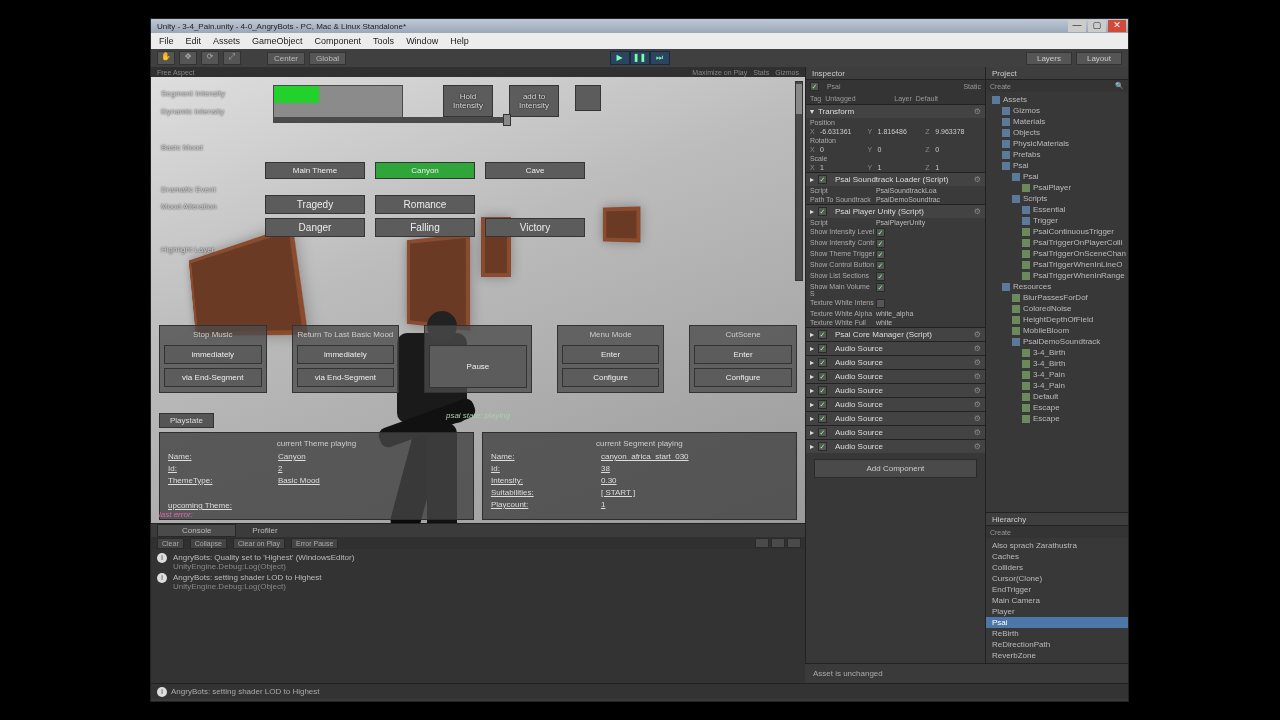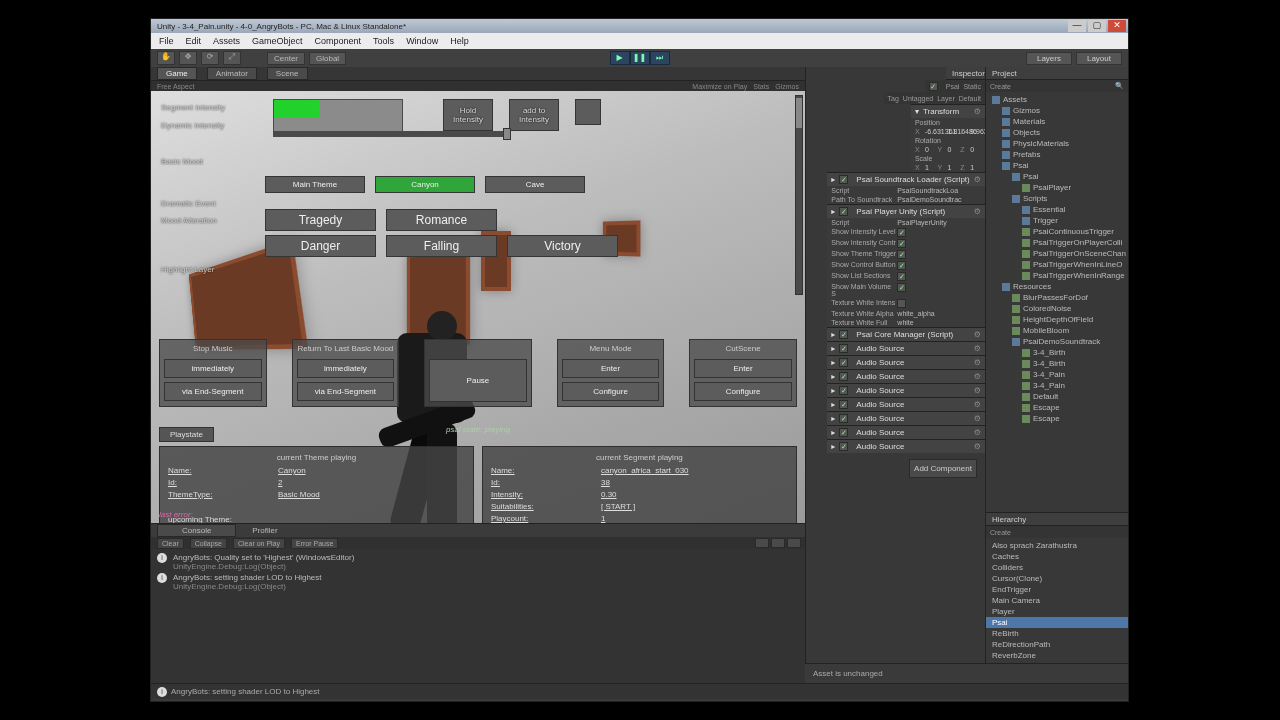--- a/index.html
+++ b/index.html
@@ -45,21 +45,21 @@
   .intensity-bar { width:130px; height:36px; background:#8b8b8b; border:1px solid #4a4a4a; position:relative; }
   .intensity-fill { position:absolute; left:0; top:0; height:50%; background:#23d12c; }
   .slider-wide { width:238px; height:6px; background:#4a4a4a; position:relative; margin-top:14px;}
   .slider-thumb { position:absolute; right:0; top:-3px; width:8px; height:12px; background:#888; border:1px solid #333;}
   .obtn { padding:6px 8px; background:#5c5c5c; border:1px solid #353535; font-size:8px; color:#ddd; text-align:center; cursor:pointer; text-shadow:0 0 2px #000;}
   .obtn.square { width:26px; height:26px; padding:0;}
   .theme-row { margin-top:10px; display:flex; gap:10px; margin-left:104px;}
   .theme-btn { width:100px; padding:3px 0; font-size:8px; color:#eee; background:#5c5c5c; border:1px solid #353535; text-align:center; cursor:pointer;}
   .theme-btn.on { background:#2fa53a;}
   .mood-row { margin-top:26px; display:flex; gap:10px; margin-left:104px;}
-  .mood-btn { width:111px; padding:3px 0; font-size:12px; color:#eee; background:#5c5c5c; border:1px solid #353535; text-align:center; cursor:pointer;}
+  .mood-btn { width:100px; padding:3px 0; font-size:10px; color:#eee; background:#5c5c5c; border:1px solid #353535; text-align:center; cursor:pointer;}
 
   .panel-grid { position:absolute; left:8px; right:8px; top:248px; display:flex; gap:25px;}
   .panel { flex:1; background:rgba(76,76,76,0.78); border:1px solid #333; padding:4px; font-size:8px; color:#ddd; display:flex; flex-direction:column; gap:4px; min-width:0;}
   .panel .phead { text-align:center; color:#ccc; font-size:8px; margin-bottom:2px;}
   .panel .pbtn { background:#5c5c5c; border:1px solid #333; padding:4px 0; text-align:center; color:#eee; cursor:pointer;}
   .panel .pbtn.big { padding:16px 0;}
 
   .playstatus { position:absolute; left:8px; top:332px; right:8px;}
   .ps-tab { display:inline-block; padding:2px 10px; background:#555; border:1px solid #333; font-size:8px; color:#ddd;}
   .ps-tagline { position:absolute; left:50%; transform:translateX(-50%); font-size:8px; color:#a9d0a9; top:2px; font-style:italic;}
@@ -83,21 +83,21 @@
   .console-sub .rbtn { width:14px; height:10px; background:#4a4a4a; border:1px solid #2a2a2a;}
   .console-body { flex:1; font-size:8px; color:#bbb; padding:4px 6px;}
   .logline { display:flex; gap:6px; margin-bottom:2px;}
   .logline .ico { width:10px; height:10px; border-radius:50%; background:#ddd; color:#333; font-size:7px; text-align:center; line-height:10px;}
   .statusbar { height:16px; background:#333; border-top:1px solid #222; font-size:8px; color:#aaa; display:flex; align-items:center; padding-left:6px;}
   .statusbar .ico { width:10px; height:10px; border-radius:50%; background:#ddd; color:#333; font-size:7px; text-align:center; line-height:10px; margin-right:4px;}
 
   
   .right-col { flex:1; display:flex; flex-direction:column; background:#383838;}
   .right-split { display:flex; flex:1; min-height:0;}
-  .inspector { width: 180px; background:#383838; border-left:1px solid #222; font-size:8px; color:#bbb; display:flex; flex-direction:column;align-items:flex-end;}
+  .inspector { width: 180px; background:#383838; border-left:1px solid #222; font-size:8px; color:#bbb; display:flex; flex-direction:column;}
   .project { flex:1; background:#383838; border-left:1px solid #222; font-size:8px; color:#bbb; display:flex; flex-direction:column;}
   .panel-head { height:13px; background:#3e3e3e; border-bottom:1px solid #222; display:flex; align-items:center; padding-left:6px; font-size:8px; color:#ccc;}
   .panel-sub { height:12px; background:#343434; display:flex; align-items:center; font-size:7px; color:#999; gap:4px; padding:0 4px;}
   .insp-row { display:flex; padding:1px 4px; font-size:7px;}
   .insp-k { width:66px; color:#aaa;}
   .check { display:inline-block; width:9px; height:9px; background:#555; border:1px solid #2a2a2a; margin-right:4px; font-size:7px; text-align:center; line-height:8px; color:#8f8;}
   .component { background:#3a3a3a; border-top:1px solid #222;}
   .component .chead { background:#434343; padding:2px 4px; font-size:8px; color:#ddd; display:flex; align-items:center; gap:4px;}
   .component .chead .gear { margin-left:auto; font-size:8px; color:#888;}
   .vec3 { display:flex; gap:2px; font-size:7px; margin:1px 4px;}
@@ -156,25 +156,20 @@
     </div>
     <div class="layers">
       <div class="dd">Layers</div>
       <div class="dd">Layout</div>
     </div>
   </div>
 
   <div class="main-area">
 
     <div class="game-col">
-      <div class="tabbar">
-        <span class="tab on">Game</span>
-        <span class="tab">Animator</span>
-        <span class="tab">Scene</span>
-      </div>
       <div class="aux-strip">
         <span>Free Aspect</span>
         <div class="right">
           <span>Maximize on Play</span>
           <span>Stats</span>
           <span>Gizmos</span>
         </div>
       </div>
 
       <div class="game-view">

